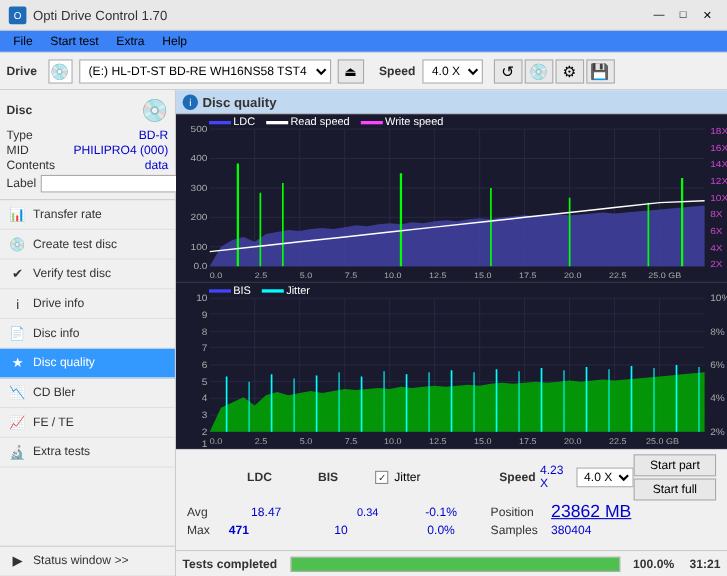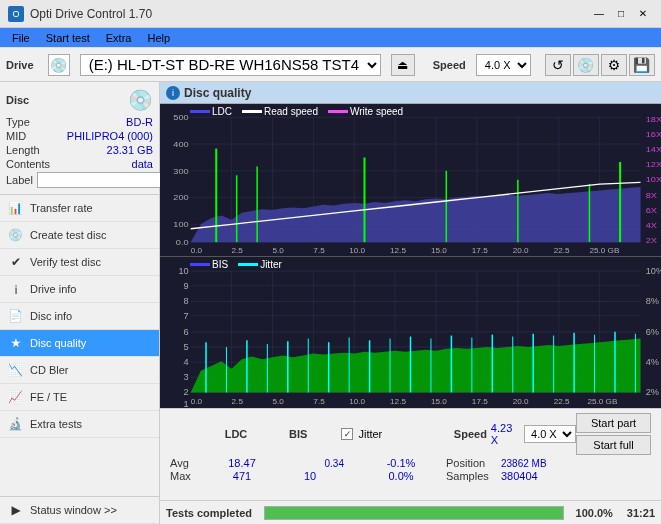--- a/index.html
+++ b/index.html
@@ -11,24 +11,24 @@
     .titlebar-icon { width: 16px; height: 16px; background: #1e6bb8; border-radius: 2px; display: flex; align-items: center; justify-content: center; color: white; font-size: 9px; }
     .titlebar-title { font-size: 12px; color: #333; }
     .titlebar-controls { display: flex; gap: 2px; }
     .titlebar-btn { width: 20px; height: 16px; display: flex; align-items: center; justify-content: center; font-size: 10px; cursor: pointer; border: none; background: transparent; }
 
     
     .menubar { background: #3b82f6; height: 20px; display: flex; align-items: center; padding: 0 4px; border-bottom: 1px solid #ddd; }
     .menubar-item { padding: 2px 8px; cursor: pointer; font-size: 11px; }
 
     
-    .drivebar { background: #f0f0f0; height: 34px; display: flex; align-items: center; padding: 0 6px; border-bottom: 1px solid #ccc; gap: 6px; justify-content: space-between; }
+    .drivebar { background: #f0f0f0; height: 34px; display: flex; align-items: center; padding: 0 6px; border-bottom: 1px solid #ccc; gap: 6px; }
     .drive-label { font-size: 11px; font-weight: bold; color: #333; margin-right: 4px; }
     .drive-icon { width: 22px; height: 22px; background: #fff; border: 1px solid #aaa; display: flex; align-items: center; justify-content: center; font-size: 14px; }
-    .drive-select { height: 22px; font-size: 15px; border: 1px solid #aaa; background: white; padding: 0 4px; min-width: 200px; }
+    .drive-select { height: 22px; font-size: 11px; border: 1px solid #aaa; background: white; padding: 0 4px; min-width: 200px; }
     .eject-btn { width: 24px; height: 22px; background: #e8e8e8; border: 1px solid #aaa; cursor: pointer; display: flex; align-items: center; justify-content: center; font-size: 12px; }
     .speed-label { font-size: 11px; font-weight: bold; color: #333; margin-left: 8px; }
     .speed-select { height: 22px; font-size: 11px; border: 1px solid #aaa; background: white; padding: 0 4px; width: 55px; }
     .speed-icons { display: flex; gap: 2px; margin-left: 4px; }
     .speed-icon-btn { width: 26px; height: 22px; background: #e8e8e8; border: 1px solid #aaa; cursor: pointer; display: flex; align-items: center; justify-content: center; font-size: 14px; }
 
     
     .main { display: flex; height: calc(524px - 82px); }
 
     
@@ -132,24 +132,20 @@
         <span class="disc-title">Disc</span>
         <span style="font-size:20px;">💿</span>
       </div>
       <div class="disc-row">
         <span class="disc-key">Type</span>
         <span class="disc-value">BD-R</span>
       </div>
       <div class="disc-row">
         <span class="disc-key">MID</span>
         <span class="disc-value">PHILIPRO4 (000)</span>
-      </div>
-      <div class="disc-row">
-        <span class="disc-key">Length</span>
-        <span class="disc-value">23.31 GB</span>
       </div>
       <div class="disc-row">
         <span class="disc-key">Contents</span>
         <span class="disc-value">data</span>
       </div>
       <div class="label-row">
         <span class="label-key">Label</span>
         <input class="label-input" type="text" style="">
         <button class="label-btn">🔍</button>
       </div>
@@ -412,25 +408,25 @@
           <button class="action-btn">Start full</button>
         </div>
       </div>
 
       <div style="display:flex;align-items:center;padding:0 4px;margin-bottom:1px;">
         <div style="width:38px;font-size:11px;color:#333;">Avg</div>
         <div style="width:68px;text-align:center;font-size:11px;color:#0000cc;">18.47</div>
         <div style="width:68px;text-align:right;font-size:10px;color:#0000cc;">0.34</div>
         <div style="width:90px;text-align:center;font-size:11px;color:#0000cc;margin-left:12px;">-0.1%</div>
         <div style="width:55px;font-size:11px;color:#333;">Position</div>
-        <div style="font-size:10px;color:#0000cc;">23862 MB</div>
+        <div style="font-size:16px;color:#0000cc;text-decoration:underline;">23862 MB</div>
       </div>
       <div style="display:flex;align-items:center;padding:0 4px;margin-bottom:1px;">
         <div style="width:38px;font-size:11px;color:#333;">Max</div>
-        <div style="width:68px;text-align:center;font-size:11px;color:#0000cc;">471</div>
+        <div style="width:68px;text-align:left;font-size:11px;color:#0000cc;font-weight:bold;">471</div>
         <div style="width:68px;text-align:center;font-size:11px;color:#0000cc;">10</div>
         <div style="width:90px;text-align:center;font-size:11px;color:#0000cc;margin-left:12px;">0.0%</div>
         <div style="width:55px;font-size:11px;color:#333;">Samples</div>
         <div style="font-size:11px;color:#0000cc;">380404</div>
       </div>
     </div>
 
     <div class="bottom-status">
       <span style="font-size:11px;color:#333;">Tests completed</span>
       <div style="flex:1;height:14px;background:#e0e0e0;border:1px solid #aaa;margin:0 6px;">

